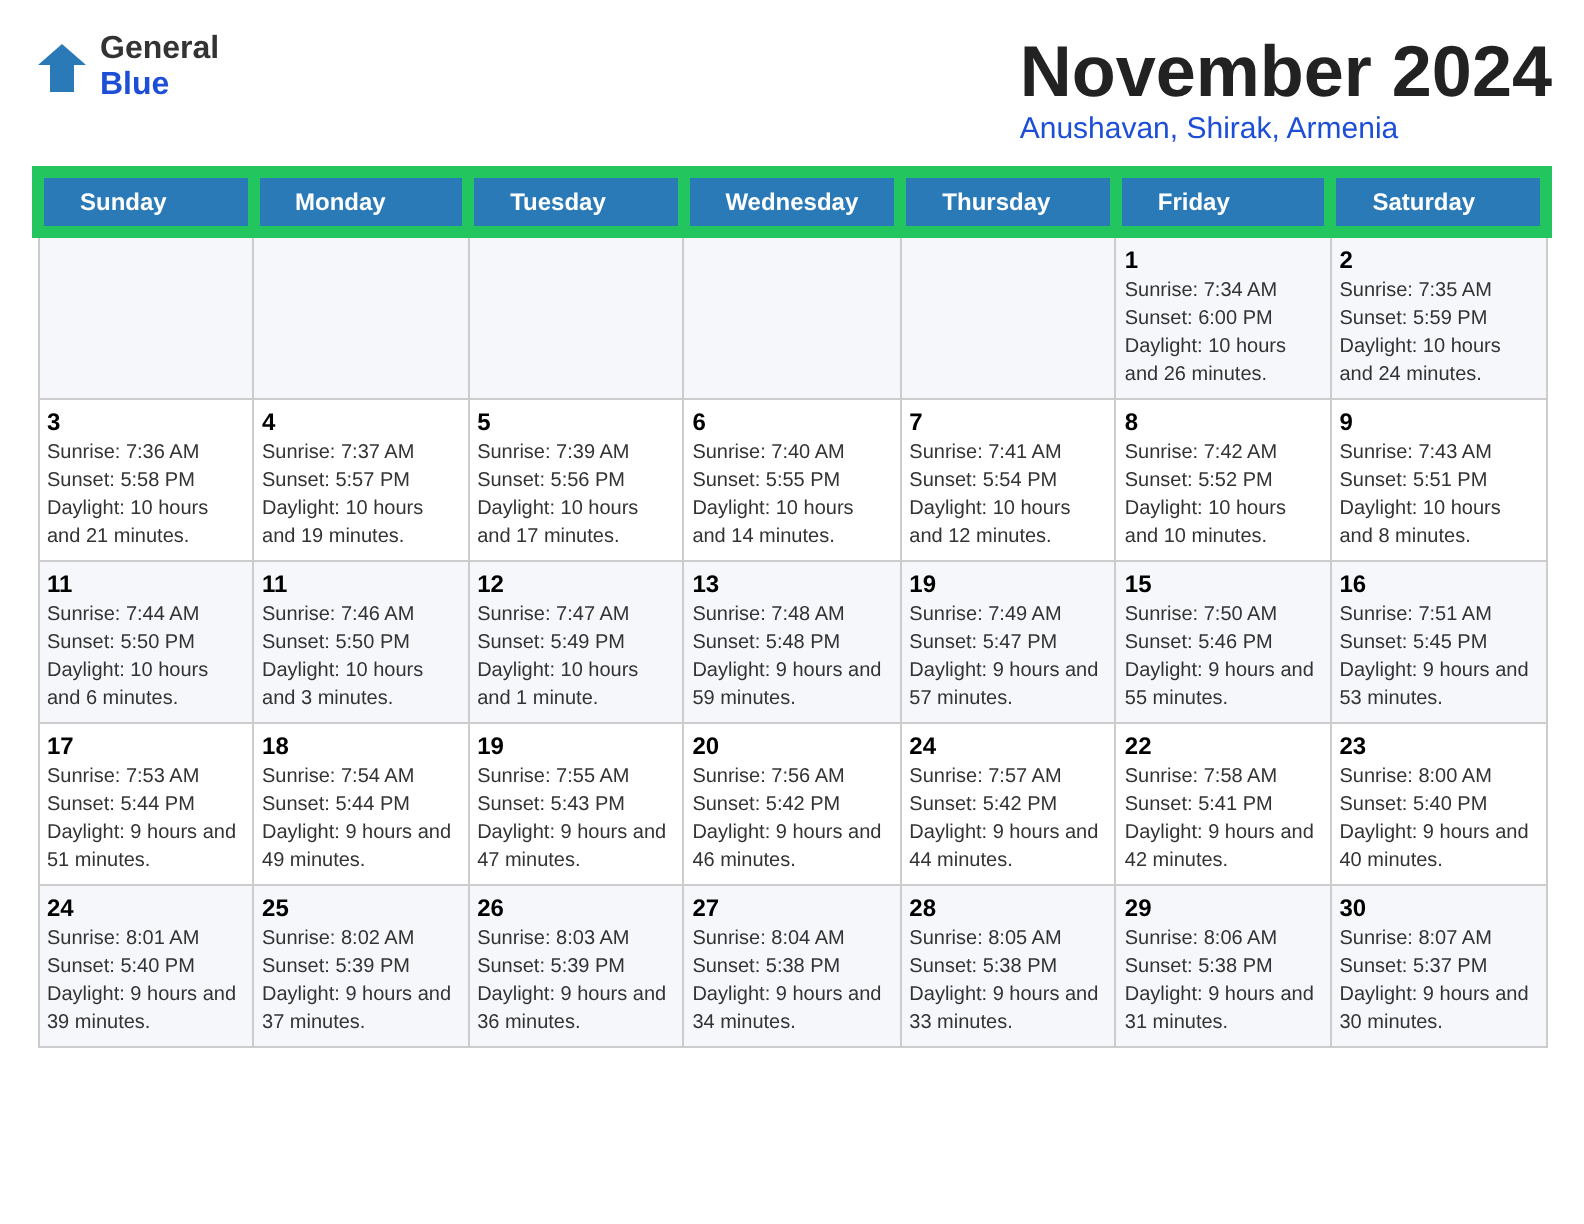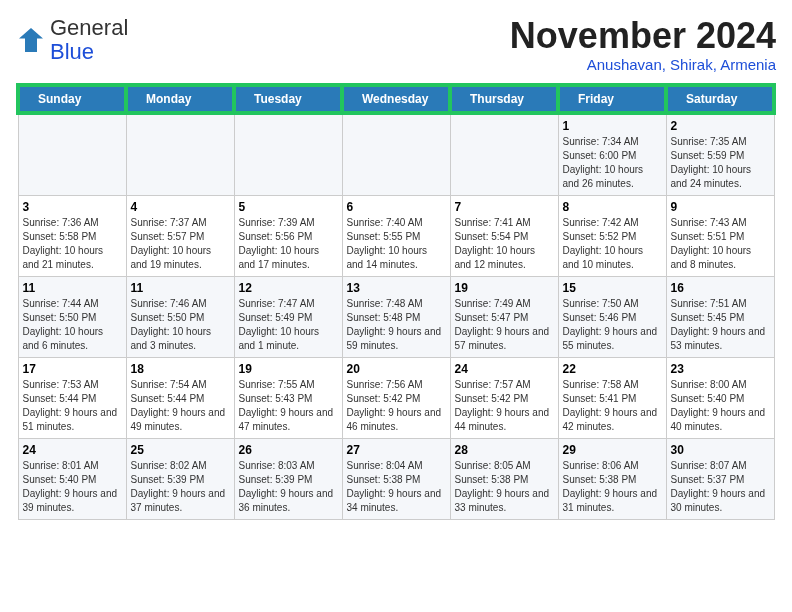--- a/index.html
+++ b/index.html
@@ -15,31 +15,31 @@
       justify-content: space-between;
       align-items: flex-start;
       margin-bottom: 10px;
     }
     .logo {
       display: flex;
       align-items: center;
       gap: 4px;
     }
     .logo-text {
-      font-size: 22px;
-      font-weight: normal;
+      font-size: 16px;
+      font-weight: bold;
       line-height: 1.1;
     }
     .logo-text .general { color: #333; }
     .logo-text .blue { color: #1d4ed8; }
     .logo-icon {
       width: 30px;
       height: 30px;
     }
-    .title-block { text-align: right; }
+    .title-block { }
     .month-title {
       font-size: 36px;
       font-weight: bold;
       color: #222;
       line-height: 1.1;
     }
     .subtitle {
       font-size: 15px;
       color: #1d4ed8;
     }
@@ -48,21 +48,21 @@
       border-collapse: collapse;
       font-size: 11px;
     }
     thead tr th {
       background-color: #2a7ab8;
       color: #fff;
       padding: 5px 18px;
       text-align: left;
       font-size: 12px;
       font-weight: bold;
-      border: 4px solid #22c55e;
+      border: 6px solid #22c55e;
     }
     tbody tr td {
       border: 1px solid #ccc;
       vertical-align: top;
       padding: 4px 4px;
       height: 78px;
       width: 108px;
       background: #fff;
     }
     tbody tr:nth-child(odd) td {

